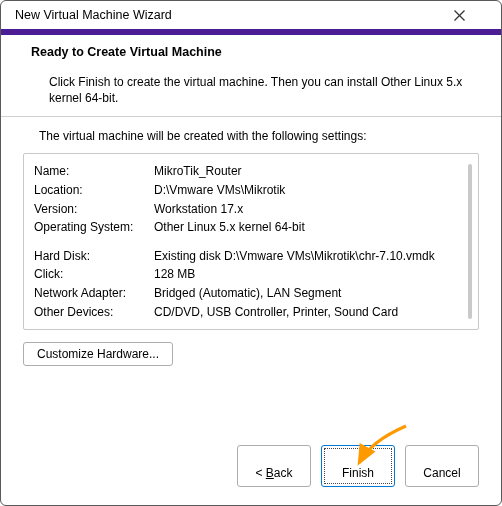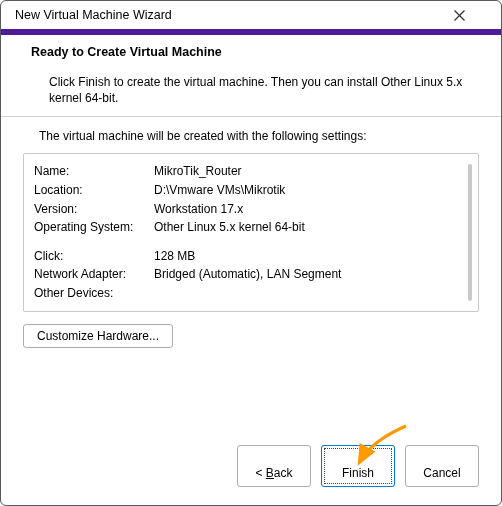--- a/index.html
+++ b/index.html
@@ -176,29 +176,34 @@
         <div class="row">
           <div class="label">Version:</div>
           <div class="value">Workstation 17.x</div>
         </div>
         <div class="row">
           <div class="label">Operating System:</div>
           <div class="value">Other Linux 5.x kernel 64-bit</div>
         </div>
         <div class="row gap"></div>
         <div class="row">
+          <div class="label">Hard Disk:</div>
+          <div class="value">Existing disk D:\Vmware VMs\Mikrotik\chr-7.10.vmdk</div>
+        </div>
+        <div class="row">
           <div class="label">Click:</div>
           <div class="value">128 MB</div>
         </div>
         <div class="row">
           <div class="label">Network Adapter:</div>
           <div class="value">Bridged (Automatic), LAN Segment</div>
         </div>
         <div class="row">
           <div class="label">Other Devices:</div>
+          <div class="value">CD/DVD, USB Controller, Printer, Sound Card</div>
         </div>
       </div>
       <div class="scroll-track"></div>
     </div>
 
     <div class="customize-row">
       <button class="btn customize">Customize Hardware...</button>
     </div>
   </div>
 

